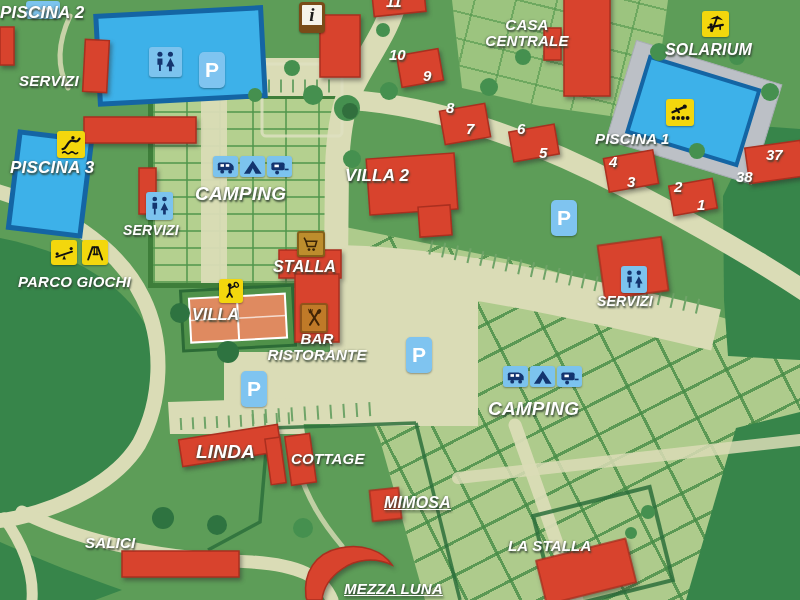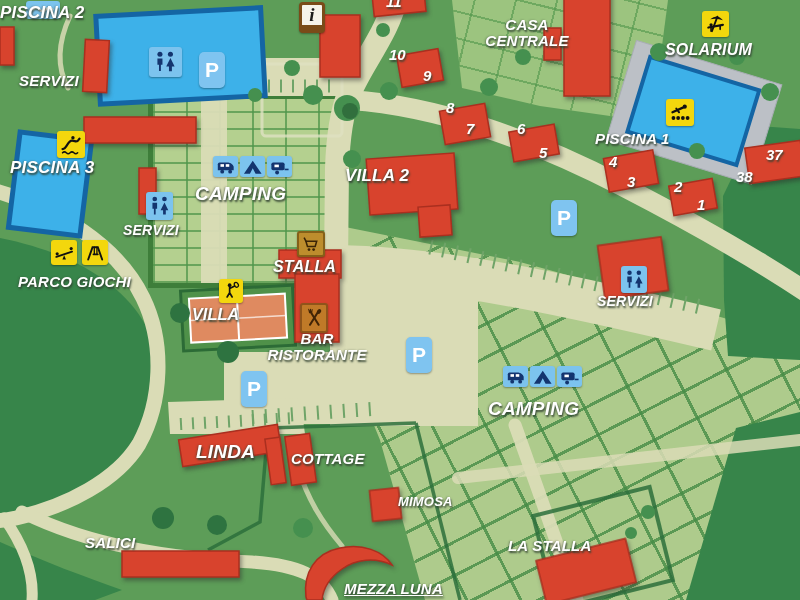--- a/index.html
+++ b/index.html
@@ -361,21 +361,21 @@
   <div class="lbl" style="left:192px;top:306px;font-size:16px;">VILLA</div>
   <div class="lbl center" style="left:252px;top:331px;width:130px;font-size:15px;">
     <span>BAR</span>
     <span>RISTORANTE</span>
   </div>
   <div class="lbl" style="left:345px;top:166px;font-size:17px;">VILLA 2</div>
   <div class="lbl" style="left:597px;top:293px;font-size:14px;">SERVIZI</div>
   <div class="lbl" style="left:488px;top:398px;font-size:19px;">CAMPING</div>
   <div class="lbl" style="left:156px;top:441px;font-size:19px;margin-left:40px;">LINDA</div>
   <div class="lbl" style="left:291px;top:450px;font-size:15px;">COTTAGE</div>
-  <div class="lbl" style="left:398px;top:494px;font-size:13px;">MIMOSA</div>
+  <div class="lbl" style="left:384px;top:494px;font-size:16px;text-decoration:underline;">MIMOSA</div>
   <div class="lbl" style="left:85px;top:534px;font-size:15px;">SALICI</div>
   <div class="lbl" style="left:508px;top:537px;font-size:15px;">LA STALLA</div>
   <div class="lbl" style="left:344px;top:580px;font-size:15px;text-decoration:underline;">MEZZA LUNA</div>
 
   <div class="num" style="left:386px;top:-7px;">11</div>
   <div class="num" style="left:389px;top:46px;">10</div>
   <div class="num" style="left:423px;top:67px;">9</div>
   <div class="num" style="left:446px;top:99px;">8</div>
   <div class="num" style="left:466px;top:120px;">7</div>
   <div class="num" style="left:517px;top:120px;">6</div>

